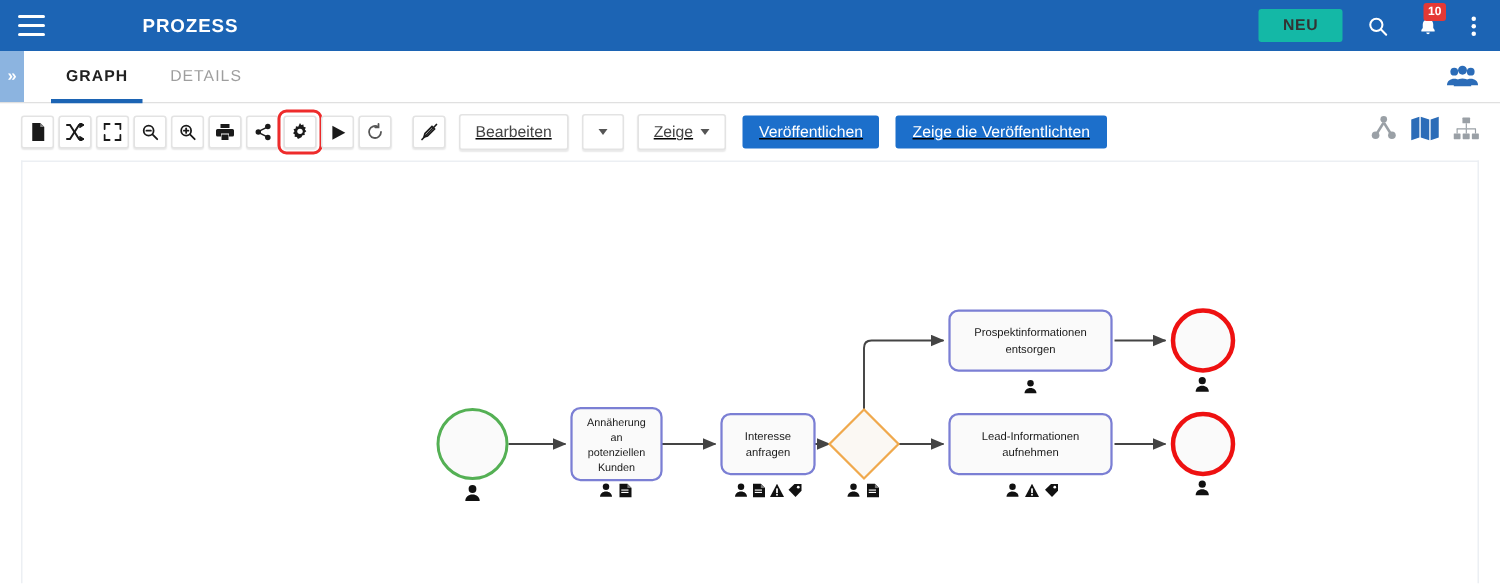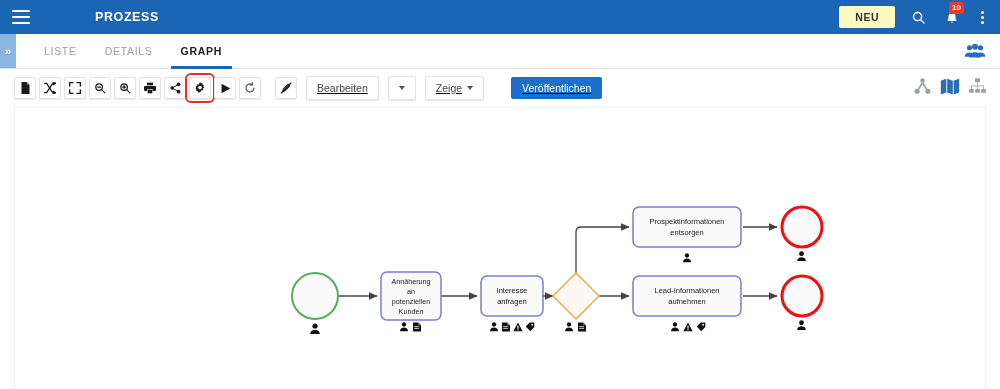--- a/index.html
+++ b/index.html
@@ -33,21 +33,21 @@
     margin-left: 18px;
     padding-left: 47px;
   }
   .appbar-right {
     margin-left: auto;
     display: flex;
     align-items: center;
     gap: 12px;
   }
   .neu-btn {
-    background: #fef9c3;
+    background: #14b8a6;
     color: #333;
     font-size: 10.5px;
     font-weight: bold;
     letter-spacing: 0.5px;
     padding: 5px 16px;
     border: none;
     border-radius: 2px;
     cursor: pointer;
     font-family: "Liberation Sans", sans-serif;
   }
@@ -169,21 +169,21 @@
     display: inline-block;
   }
   .btn-primary {
     background: #1c6fcb;
     color: #ffffff;
     font-size: 10.5px;
     border: none;
     border-radius: 2px;
     height: 22px;
     padding: 0 11px;
-    margin-left: 24px;
+    margin-left: 8px;
     cursor: pointer;
     font-family: "Liberation Sans", sans-serif;
     white-space: nowrap;
   }
   .toolbar-right {
     margin-left: auto;
     display: flex;
     align-items: center;
     gap: 9px;
   }
@@ -238,23 +238,22 @@
       <i></i>
         <i></i>
         <i></i>
     </div>
   </div>
 </div>
 
 <div class="tabbar">
   <div class="sidebar-toggle">»</div>
   <div class="tabs">
-    <div class="tab">LISTE</div>
+    <div class="tab active">GRAPH</div>
     <div class="tab">DETAILS</div>
-    <div class="tab active">GRAPH</div>
   </div>
   <div class="tabbar-right">
     <div class="icon-btn">
       <svg width="26" height="18" viewBox="0 0 34 22" fill="#2b6cb8">
         <circle cx="8.5" cy="6" r="4"></circle>
           <circle cx="25.5" cy="6" r="4"></circle>
           <circle cx="17" cy="4.5" r="4.6"></circle>
         <path d="M1 20c0-4.2 3.4-6.6 7.5-6.6S16 15.8 16 20z"></path>
         <path d="M18 20c0-4.2 3.4-6.6 7.5-6.6S33 15.8 33 20z"></path>
         <path d="M8 21c0-5 4-8 9-8s9 3 9 8z"></path>
@@ -363,20 +362,21 @@
   </div>
 
   <div class="tb-group">
     <button class="tb-text">
       <span>Zeige</span>
       <span class="caret" style="margin-left:5px"></span>
     </button>
   </div>
 
   <button class="btn-primary">Veröffentlichen</button>
+  <button class="btn-primary">Zeige die Veröffentlichten</button>
 
   <div class="toolbar-right">
     <div>
       <svg width="17" height="17" viewBox="0 0 20 20" fill="#9aa0a6">
         <circle cx="10" cy="3" r="2.6"></circle>
           <circle cx="3.6" cy="15.5" r="3"></circle>
           <circle cx="16.4" cy="15.5" r="3"></circle>
         <path d="M9 5l-5 8.2 1.8 1 5-8.2z"></path>
           <path d="M11 5l5 8.2-1.8 1-5-8.2z"></path>
       </svg>

